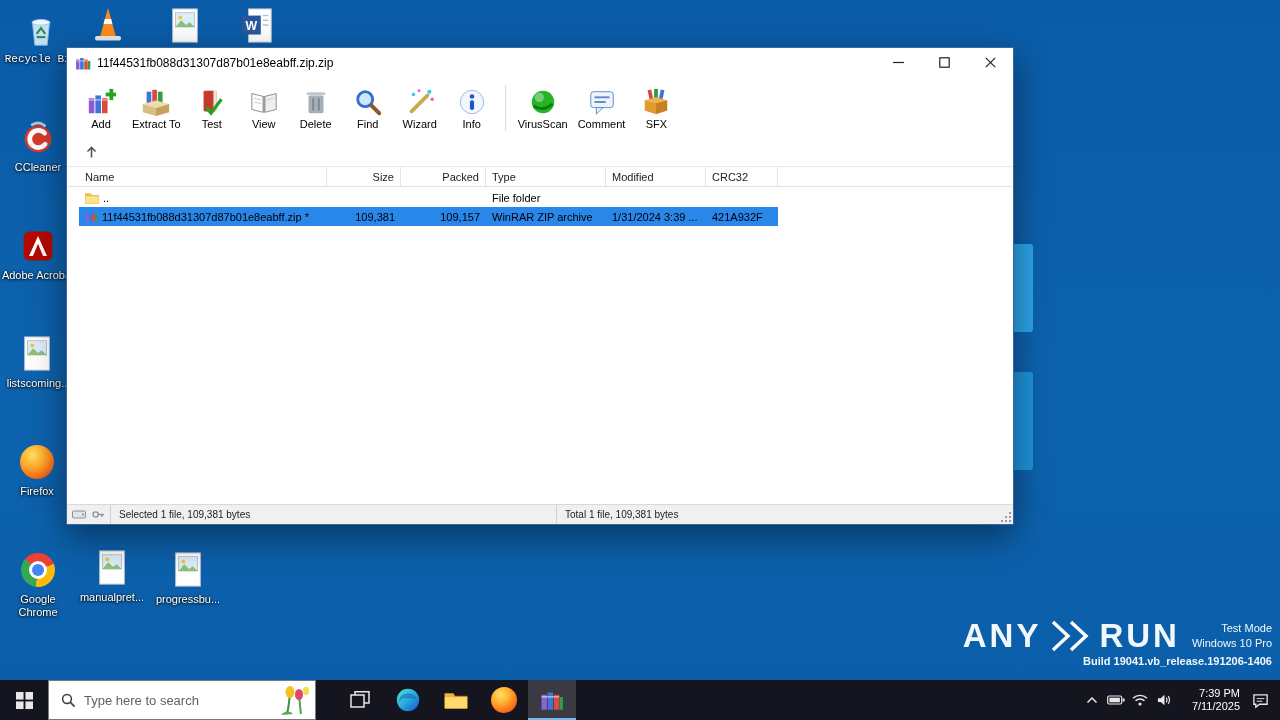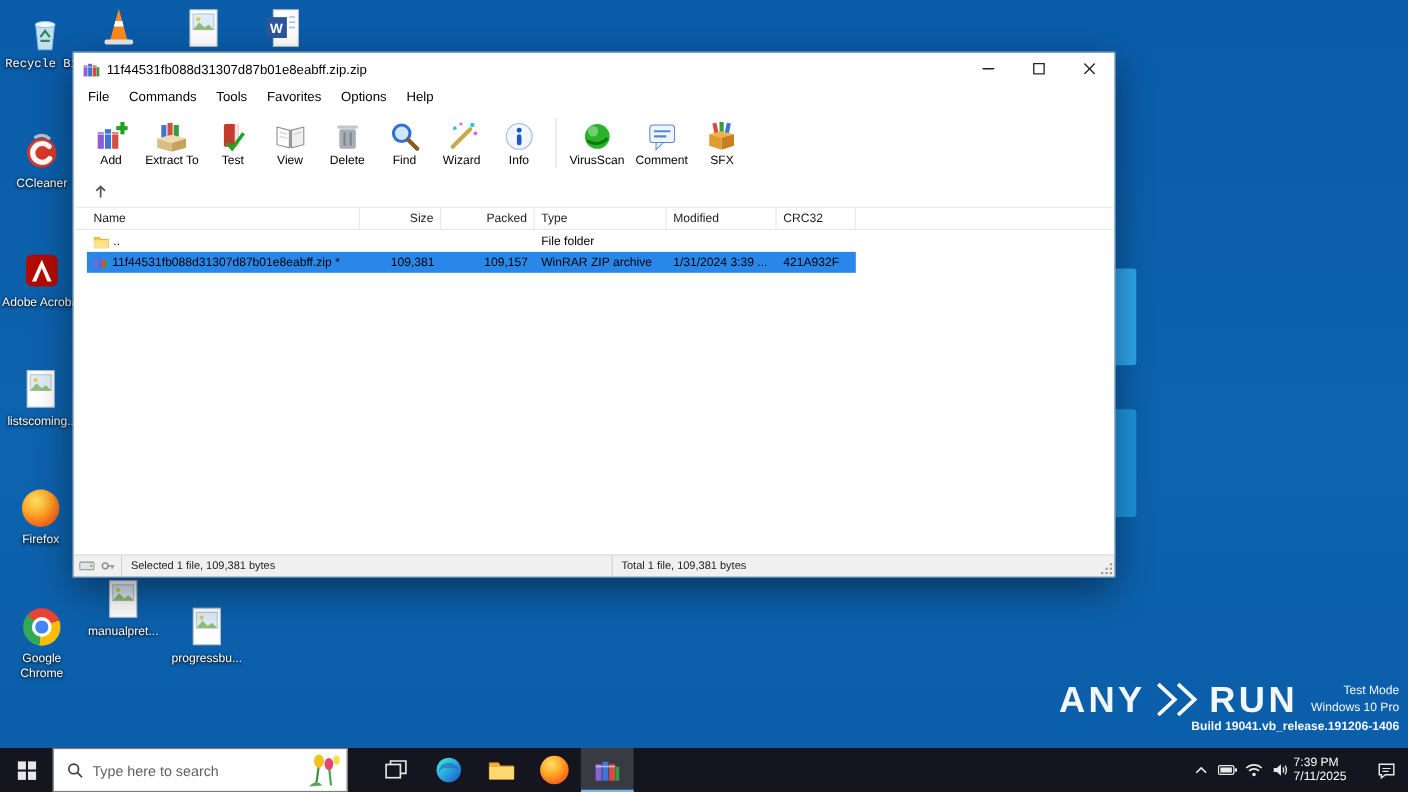--- a/index.html
+++ b/index.html
@@ -79,21 +79,21 @@
   
   .taskbar { position:absolute; left:0; bottom:0; width:1280px; height:40px; background:#15151f; z-index:5; display:flex; align-items:stretch; }
   .tb-btn { width:48px; display:flex; align-items:center; justify-content:center; }
   .searchbox { width:268px; background:#fff; display:flex; align-items:center; gap:8px; padding:0 2px 0 12px; border:1px solid #7a7a7a; }
   .searchbox input { border:none; outline:none; flex:1; font-size:13px; color:#444; font-family:"Liberation Sans", sans-serif; background:transparent; min-width:0; }
   .searchbox input::placeholder { color:#5f5f5f; }
   .appbtn { width:48px; display:flex; align-items:center; justify-content:center; }
   .appbtn.active { background:rgba(255,255,255,.16); box-shadow:inset 0 -2px 0 #76b9ed; }
   .tray { margin-left:auto; display:flex; align-items:center; }
   .tray-ico { width:24px; height:40px; display:flex; align-items:center; justify-content:center; }
-  .clock { width:64px; display:flex; flex-direction:column; align-items:flex-start; justify-content:center; color:#fff; font-size:11px; line-height:13px; }
+  .clock { width:64px; display:flex; flex-direction:column; align-items:flex-end; justify-content:center; color:#fff; font-size:11px; line-height:13px; }
   .action { width:40px; display:flex; align-items:center; justify-content:center; }
 </style>
 </head>
 <body>
 
 <div class="wp-accent a1"></div>
 <div class="wp-accent a2"></div>
 
 <div class="dicon" style="left:84px; top:4px; width:48px;">
   <span class="glyph">
@@ -181,21 +181,21 @@
   <span class="dlabel">Firefox</span>
 </div>
 
 <div class="dicon" style="left:1px; top:550px;">
   <span class="glyph">
       <span class="chrome-ball"></span>
     </span>
   <span class="dlabel">Google Chrome</span>
 </div>
 
-<div class="dicon" style="left:75px; top:525px;align-items:center;">
+<div class="dicon" style="left:75px; top:548px;align-items:center;">
   <span class="glyph">
     <svg viewBox="0 0 40 40" width="38" height="38">
       <rect x="7" y="2" width="26" height="35" fill="#fff" stroke="#b9c2cc"></rect>
       <rect x="10" y="6" width="20" height="15" fill="#dceef9" stroke="#b9c2cc"></rect>
       <circle cx="15" cy="11" r="2" fill="#f4c23c"></circle>
       <polygon points="10,21 16,14 21,19 25,16 30,21" fill="#8fbf77"></polygon>
     </svg>
   </span>
   <span class="dlabel">manualpret...</span>
 </div>
@@ -258,28 +258,20 @@
         <svg width="11" height="11" viewBox="0 0 11 11">
             <g stroke="#222" stroke-width="1.2">
               <line x1="0.8" y1="0.8" x2="10.2" y2="10.2"></line>
               <line x1="10.2" y1="0.8" x2="0.8" y2="10.2"></line>
             </g>
           </svg>
       </span>
     </span>
   </div>
 
-  <div class="menubar">
-    <span class="mitem">File</span>
-    <span class="mitem">Commands</span>
-    <span class="mitem">Tools</span>
-    <span class="mitem">Favorites</span>
-    <span class="mitem">Options</span>
-    <span class="mitem">Help</span>
-  </div>
 
   <div class="toolbar">
     <div class="tbtn">
       <span class="ticon">
         <svg viewBox="0 0 32 32">
           <rect x="3" y="12" width="6" height="16" fill="#8e5bd8"></rect>
           <rect x="10" y="9" width="6" height="19" fill="#3f74d8"></rect>
           <rect x="17" y="12" width="6" height="16" fill="#d84b3f"></rect>
           <rect x="3" y="13" width="20" height="1.6" fill="#fff" opacity=".5"></rect>
           <rect x="25" y="2" width="4" height="12" fill="#1fa51f"></rect>

